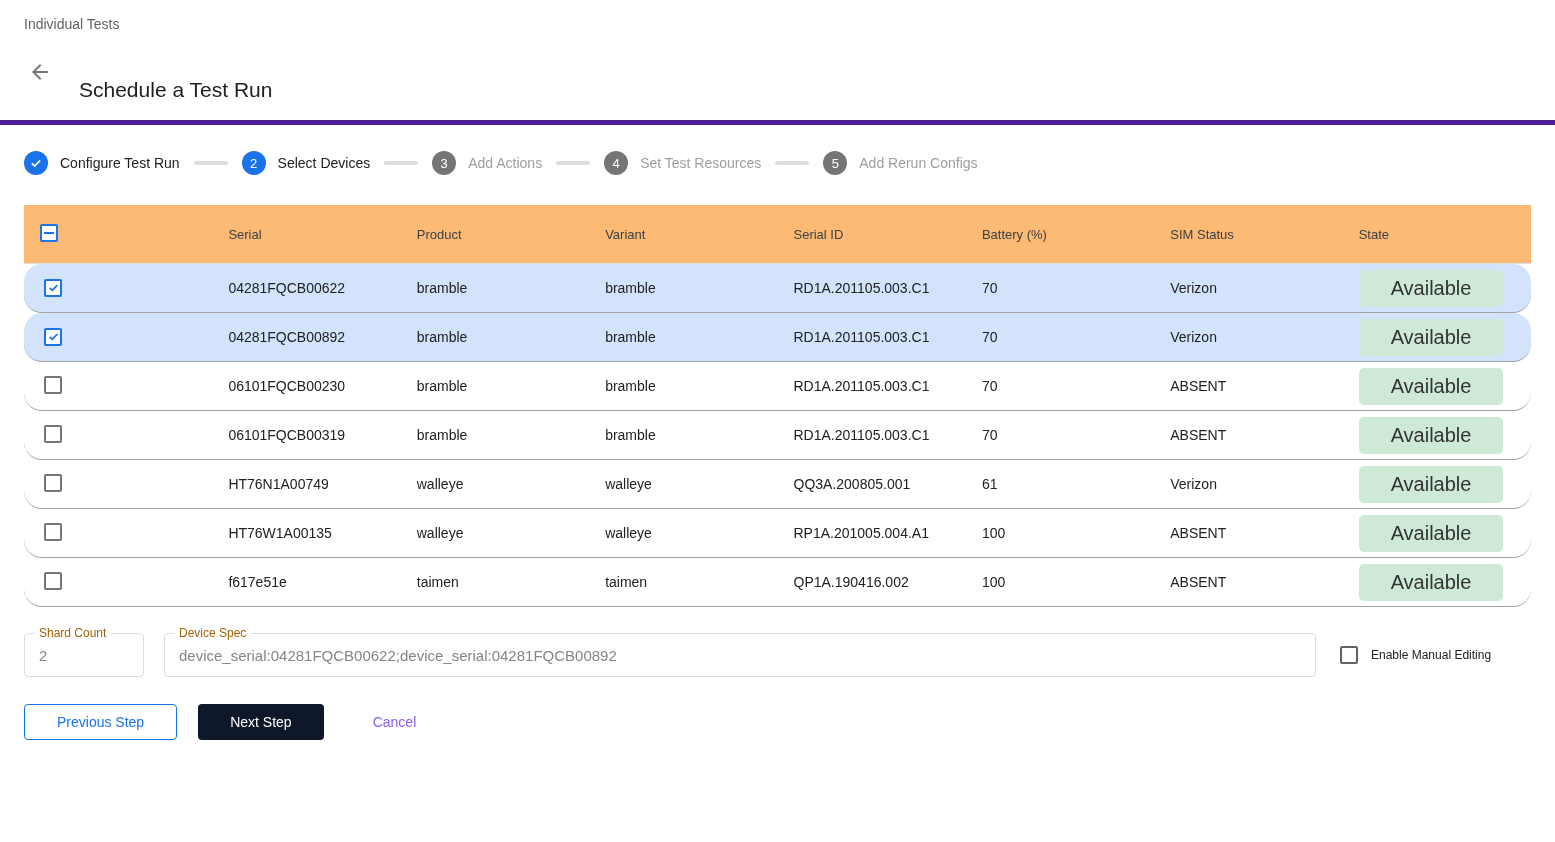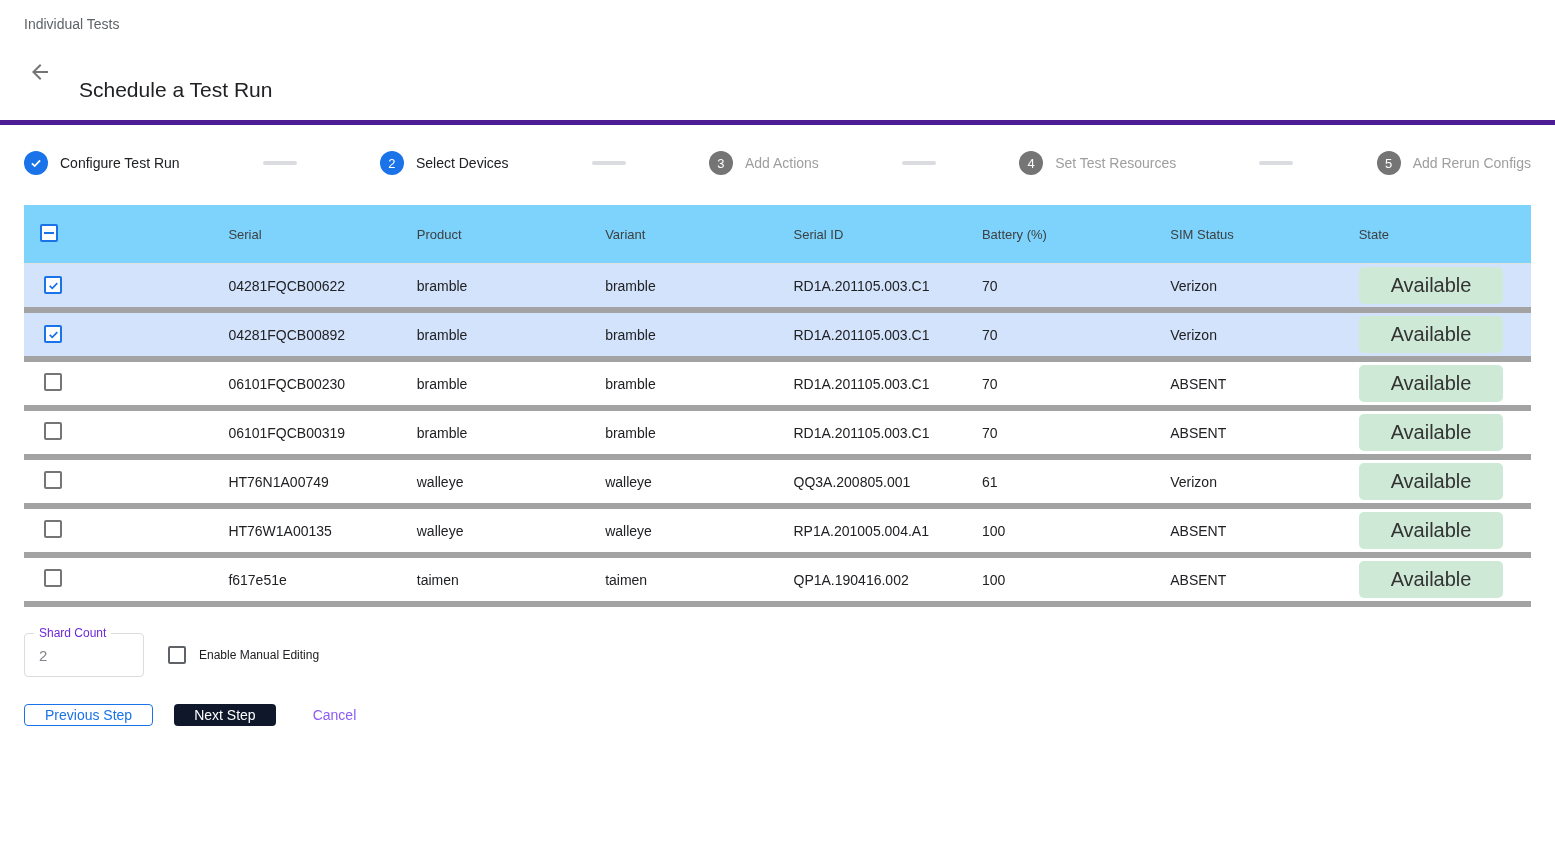--- a/index.html
+++ b/index.html
@@ -12,41 +12,41 @@
 
   
   .page-header { padding: 16px 24px 18px 24px; border-bottom: 5px solid #4c1d95; }
   .breadcrumb { font-size: 14px; color: #5f6368; }
   .title-row { display: flex; align-items: center; margin-top: 10px; }
   .back-btn { width: 24px; height: 24px; margin-left: 4px; cursor: pointer; display: inline-flex; }
   .back-btn svg { width: 24px; height: 24px; fill: #757575; }
   .page-title { font-size: 21px; font-weight: 400; color: #202124; margin-left: 27px; margin-top: 36px; }
 
   
-  .stepper { display: flex; align-items: center; margin: 24px 24px 0 24px; height: 28px; justify-content: space-between; }
+  .stepper { display: flex; align-items: center; margin: 24px 24px 0 24px; height: 28px; }
   .step { display: flex; align-items: center; cursor: pointer; }
   .step-circle {
     width: 24px; height: 24px; border-radius: 50%;
     display: inline-flex; align-items: center; justify-content: center;
     font-size: 13px; font-weight: 500; color: #ffffff; flex: none;
   }
   .step.completed .step-circle, .step.active .step-circle { background: #1a73e8; }
   .step.pending .step-circle { background: #757575; }
   .step-circle svg { width: 14px; height: 14px; stroke: #ffffff; stroke-width: 3; fill: none; }
   .step-label { margin-left: 12px; font-size: 14px; white-space: nowrap; }
   .step.completed .step-label, .step.active .step-label { color: #202124; }
   .step.pending .step-label { color: #9e9e9e; }
   .connector { width: 34px; height: 4px; border-radius: 2px; background: #dadce0; margin: 0 14px; flex: none; }
 
   
   .device-table { margin: 28px 24px 0 24px; }
   .grid-row { display: grid; grid-template-columns: repeat(8, 1fr); align-items: center; }
-  .thead { background: #7dd3fc; height: 59px; border-bottom: 1px solid #e0e0e0; }
+  .thead { background: #fdba74; height: 59px; border-bottom: 1px solid #e0e0e0; }
   .thead .hcell { font-size: 13px; color: #3c4043; font-weight: 400; padding-left: 16px; }
-  .trow { height: 49px; border-bottom: 6px solid #a3a3a3; background: #ffffff; cursor: pointer; }
+  .trow { height: 49px; border-bottom: 1px solid #a3a3a3; background: #ffffff; cursor: pointer; border-radius: 18px; }
   .trow.selected { background: #d3e3fb; }
   .cell { font-size: 14px; color: #202124; padding-left: 16px; overflow: hidden; white-space: nowrap; }
   .cb-cell { padding-left: 20px; }
 
   
   .cb {
     width: 18px; height: 18px; border: 2px solid #757575; border-radius: 2px;
     background: #ffffff; display: inline-flex; align-items: center; justify-content: center;
     position: relative; cursor: pointer; flex: none;
   }
@@ -66,34 +66,34 @@
   }
 
   
   .form-row { display: flex; align-items: center; margin: 26px 24px 0 24px; }
   .field {
     position: relative; height: 44px; border: 1px solid #dadce0; border-radius: 4px;
     display: flex; align-items: center; padding: 0 14px; background: #ffffff;
   }
   .field-label {
     position: absolute; top: -8px; left: 9px; background: #ffffff; padding: 0 5px;
-    font-size: 12px; color: #6d28d9; white-space: nowrap;
+    font-size: 12px; color: #a16207; white-space: nowrap;
   }
   .field-value { font-size: 15px; color: #80868b; white-space: nowrap; overflow: hidden; }
   .field.shard { width: 120px; flex: none; }
   .field.spec { flex: 1; margin-left: 20px; max-width: 1152px; }
   .manual-edit { display: flex; align-items: center; margin-left: 24px; cursor: pointer; flex: none; }
   .manual-edit .cb { border-color: #5f6368; }
   .manual-edit-label { margin-left: 13px; font-size: 12px; color: #202124; }
 
   
   .actions { display: flex; align-items: center; margin: 27px 24px 0 24px; }
   .btn {
     font-family: inherit; font-size: 14px; font-weight: 500; border-radius: 4px;
-    height: 22px; padding: 0 20px; cursor: pointer; background: none; border: none;
+    height: 36px; padding: 0 32px; cursor: pointer; background: none; border: none;
   }
   .btn.outlined { color: #1a73e8; border: 1px solid #1a73e8; background: #ffffff; }
   .btn.filled { color: #ffffff; background: #0f172a; margin-left: 21px; }
   .btn.text { color: #8b5cf6; margin-left: 17px; }
 </style>
 </head>
 <body>
 
 <div class="page-header">
   <div class="breadcrumb">Individual Tests</div>
@@ -261,20 +261,24 @@
     <div class="cell"><span class="badge">Available</span></div>
   </div>
 </div>
 </div>
 
 <div class="form-row">
   <div class="field shard">
     <span class="field-label">Shard Count</span>
     <span class="field-value">2</span>
   </div>
+  <div class="field spec">
+    <span class="field-label">Device Spec</span>
+    <span class="field-value">device_serial:04281FQCB00622;device_serial:04281FQCB00892</span>
+  </div>
   <div class="manual-edit">
     <span class="cb"></span>
     <span class="manual-edit-label">Enable Manual Editing</span>
   </div>
 </div>
 
 <div class="actions">
   <button class="btn outlined">Previous Step</button>
   <button class="btn filled">Next Step</button>
   <button class="btn text">Cancel</button>

